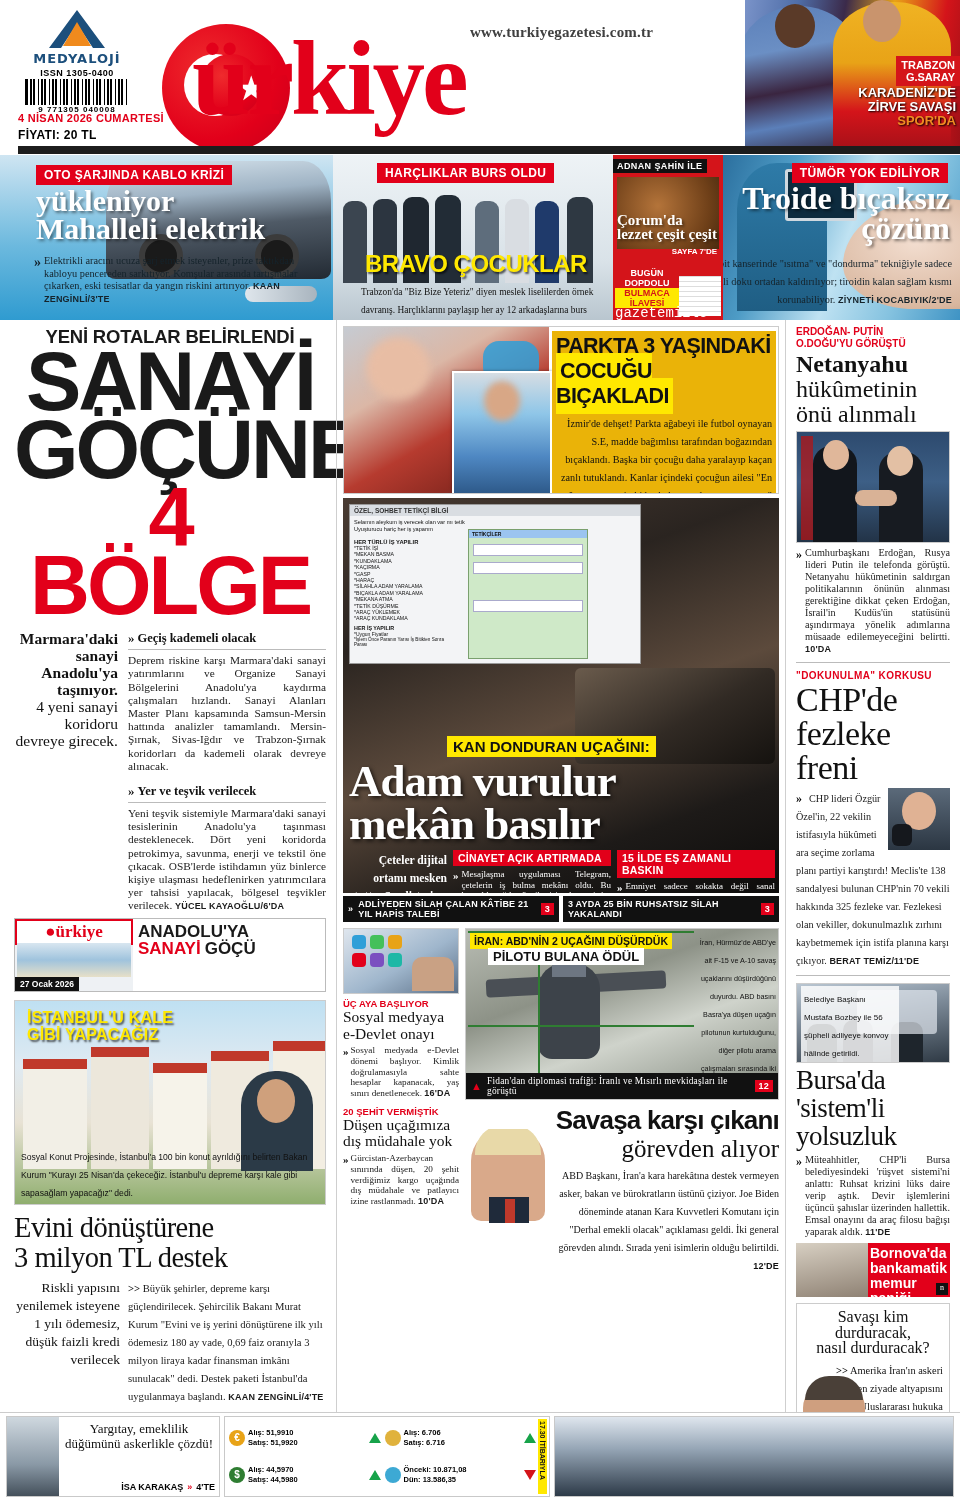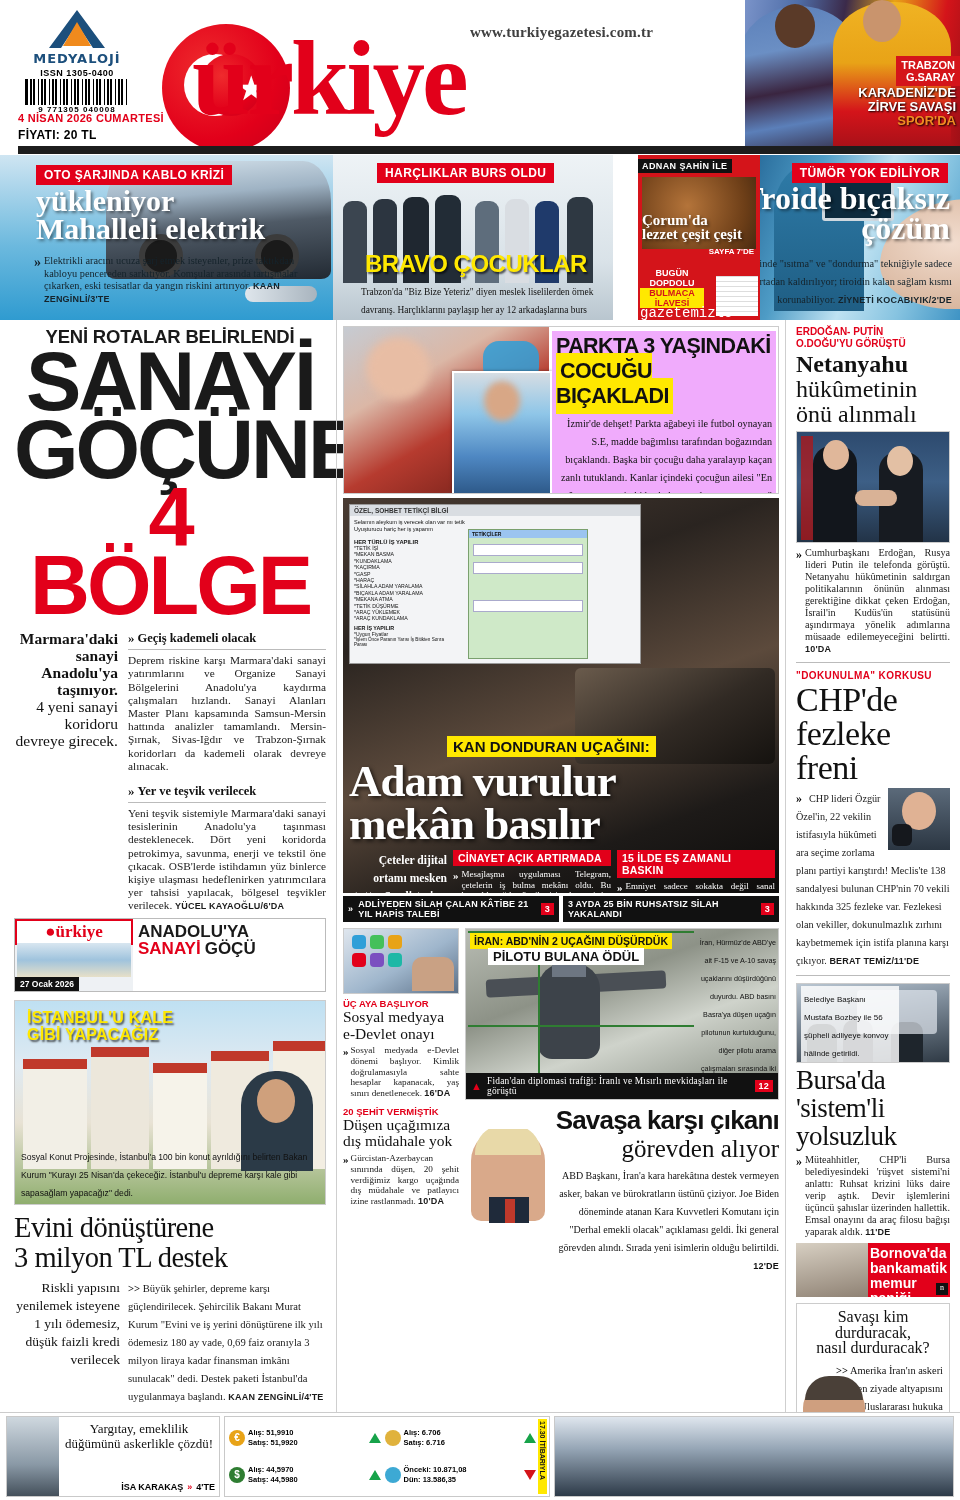--- a/index.html
+++ b/index.html
@@ -65,21 +65,21 @@
   .p-ev { width:333px; background: linear-gradient(180deg,#cfe5f2 0%, #6cb9de 55%, #2f9bd0 100%); }
   .p-ev .car { position:absolute; right:2px; top:6px; width:225px; height:118px;
      background: linear-gradient(175deg,#d6e3ec 0%,#9fb3c4 30%,#4f5a66 55%,#222a33 100%);
      border-radius:34px 28px 10px 10px / 44px 40px 8px 8px; }
   .p-ev .wheel { position:absolute; width:44px; height:44px; border-radius:50%; background:#1a1a1a; border:6px solid #3b3b3b; }
   .p-ev .plug { position:absolute; right:16px; bottom:18px; width:72px; height:16px; border-radius:8px;
      background:linear-gradient(90deg,#dfe6ec,#a8b4be); }
   .p-burs { width:280px; background:#e9eef2; }
   .p-burs .room { position:absolute; inset:0; background:linear-gradient(180deg,#eef3f6 0%,#d9e2e8 65%,#b9c6cf 100%); }
   .p-burs .ppl { position:absolute; left:10px; top:40px; width:260px; height:95px; }
-  .p-corum { width:122px; background:#d4141a;margin-left:25px; }
+  .p-corum { width:110px; background:#d4141a; }
   .p-corum .food { position:absolute; left:4px; top:22px; right:4px; height:72px;
      background: radial-gradient(circle at 40% 40%, #b4743a, #6e3f18 70%, #4a2a10 100%); }
   .p-corum .puz { position:absolute; left:6px; bottom:4px; right:6px; height:44px; background:#fff; }
   .p-tiroid { flex:1; background:linear-gradient(180deg,#bfe0ef 0%,#57a9d4 45%,#2b8cc4 100%); }
   .p-tiroid .scene { position:absolute; inset:0;
      background: linear-gradient(110deg,#2b6f9e 0%,#4e9cc6 25%,#bfe2f2 52%,#86c3e0 75%,#3e93c4 100%); }
   .p-tiroid .doc { position:absolute; left:14px; top:8px; width:90px; height:148px;
      background:linear-gradient(180deg,#2e7ba8 0%,#1f5e84 100%); border-radius:40px 40px 0 0 / 46px 46px 0 0; }
   .p-tiroid .patient { position:absolute; left:120px; top:44px; width:180px; height:110px;
      background:radial-gradient(ellipse at 40% 40%,#f2ddcf,#d9b79f 70%, #b9957d 100%);
@@ -426,21 +426,21 @@
         <div style="position:absolute;left:0;top:0;width:205px;height:166px;
              background:linear-gradient(150deg,#c6cbd2 0%,#dbb7a6 32%,#b63b2f 58%,#8e2b22 78%,#4a4f58 100%);">
           <div style="position:absolute;left:22px;top:10px;width:64px;height:62px;border-radius:50%;background:#e8bda4;filter:blur(4px);"></div>
           <div style="position:absolute;right:10px;top:14px;width:56px;height:42px;background:#2f9fd8;border-radius:16px;opacity:.85;"></div>
         </div>
         <div style="position:absolute;left:108px;top:44px;width:100px;height:124px;background:#fff;border:2px solid #fff;
              box-shadow:0 0 3px rgba(0,0,0,.4);overflow:hidden;">
           <div style="position:absolute;inset:0;background:linear-gradient(180deg,#d6dde3 0%,#8fc6e8 34%,#4e87c2 70%,#2e5a8a 100%);"></div>
           <div style="position:absolute;left:30px;top:8px;width:36px;height:40px;border-radius:50%;background:#d8a786;filter:blur(3px);"></div>
         </div>
-        <div style="position:absolute;left:208px;top:4px;right:2px;background:#f0abfc;padding:3px 4px;">
+        <div style="position:absolute;left:208px;top:4px;right:2px;background:#eab308;padding:3px 4px;">
           <div style="font-family:'Liberation Sans',sans-serif;font-weight:bold;font-size:21.5px;letter-spacing:-.6px;color:#111;">PARKTA 3 YAŞINDAKİ</div>
           <div style="font-family:'Liberation Sans',sans-serif;font-weight:bold;font-size:21.5px;letter-spacing:-.6px;">
             <span class="hl-yellow">ÇOCUĞU BIÇAKLADI</span>
           </div>
           <div style="margin-top:4px;text-align:right;">
             <span style="font-family:'Liberation Serif',serif;font-size:10.2px;line-height:12.2px;color:#111;">
               <span>İzmir'de dehşet! Parkta ağabeyi ile futbol oynayan S.E, madde bağımlısı tarafından boğazından bıçaklandı. Başka bir çocuğu daha yaralayıp kaçan zanlı tutuklandı. Kanlar içindeki çocuğun ailesi "En ağır cezayı verin ki başkalarının da canı yanmasın" dedi.</span>
               
             </span>
           </div>

